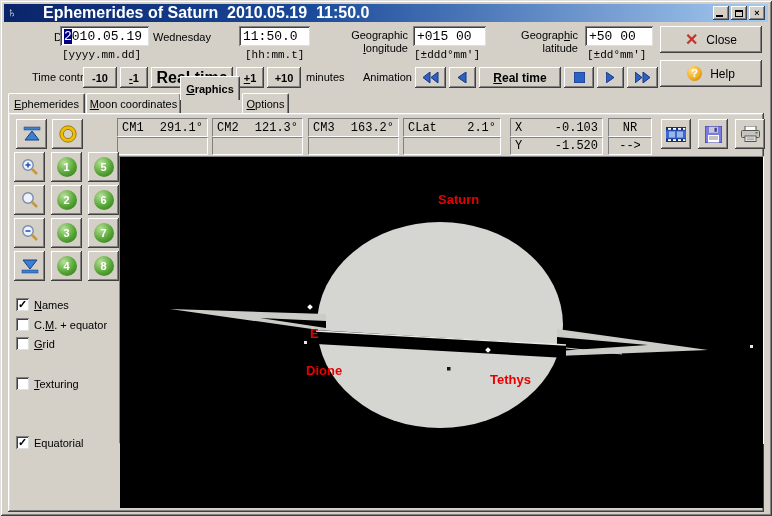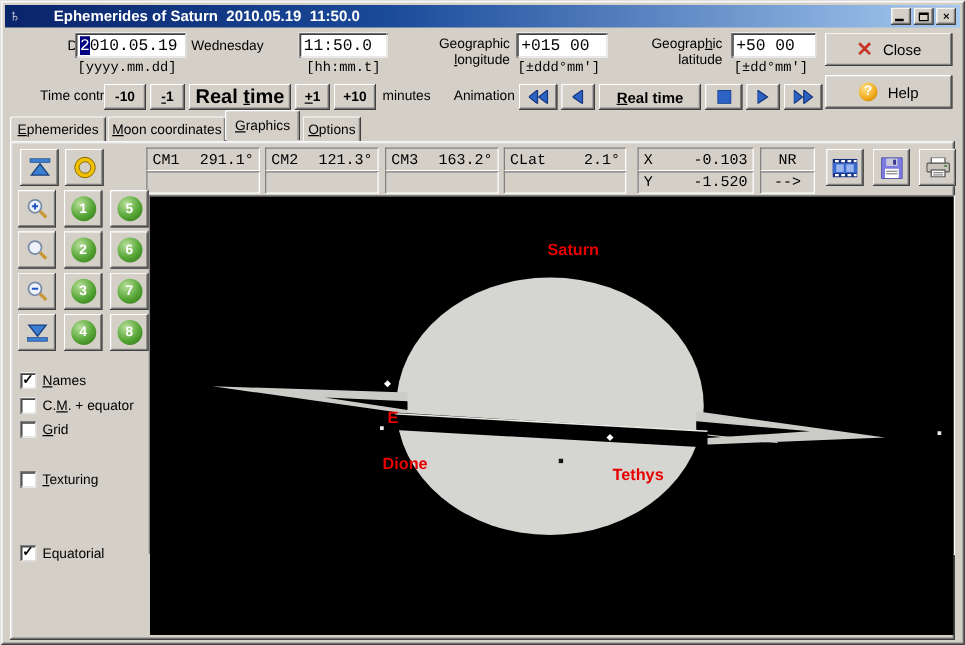--- a/index.html
+++ b/index.html
@@ -10,21 +10,21 @@
     box-shadow: inset 1px 1px 0 #dfdfdf, inset -1px -1px 0 #404040,
                 inset 2px 2px 0 #ffffff, inset -2px -2px 0 #808080,
                 inset 3px 3px 0 #d4d0c8, inset -3px -3px 0 #d4d0c8;
   }
   .titlebar {
     position:absolute; left:4px; top:4px; width:764px; height:18px;
     background:linear-gradient(90deg,#0a246a 0%, #1a4a9a 40%, #a6caf0 100%);
     display:flex; align-items:center; padding:0 3px; color:#fff;
   }
   .titlebar .ticon { font-size:13px; line-height:14px; width:16px; color:#e8e8e8; }
-  .titlebar .ttext { font-weight:bold; font-size:12px; white-space:pre; flex:1;padding-left:20px; }
+  .titlebar .ttext { font-weight:bold; font-size:16px; white-space:pre; flex:1;padding-left:20px; }
   .winbtn {
     width:16px; height:14px; background:#d4d0c8; margin-left:2px; position:relative;
     box-shadow: inset -1px -1px 0 #404040, inset 1px 1px 0 #fff, inset -2px -2px 0 #808080;
     display:flex; align-items:center; justify-content:center;
     font-size:9px; font-weight:bold; color:#000;
   }
   .glyph-min { position:absolute; left:3px; bottom:3px; width:7px; height:2px; background:#000; }
   .glyph-max { width:8px; height:7px; border:1px solid #000; border-top-width:2px; }
 
   .lbl { position:absolute; font-size:11px; white-space:pre; }
@@ -48,21 +48,21 @@
   }
   .pbtn.big { font-size:12px; font-weight:normal; gap:8px; }
 
   .tab {
     position:absolute; top:93px; height:21px; background:#d4d0c8;
     border-top:1px solid #fff; border-left:1px solid #fff; border-right:1px solid #404040;
     border-top-left-radius:2px; border-top-right-radius:2px;
     box-shadow: inset -1px 0 0 #808080;
     display:flex; align-items:center; justify-content:center; white-space:pre; z-index:1;
   }
-  .tab.active { top:88px; height:24px; z-index:3; font-weight:normal; }
+  .tab.active { top:76px; height:24px; z-index:3; font-weight:bold; }
 
   .panel {
     position:absolute; left:8px; top:113px; width:756px; height:399px; background:#d4d0c8;
     box-shadow: inset -1px -1px 0 #404040, inset 1px 1px 0 #fff,
                 inset -2px -2px 0 #808080, inset 2px 2px 0 #dfdfdf;
     z-index:2;
   }
 
   .tbtn {
     position:absolute; width:31px; height:30px; background:#d4d0c8; border:none;

